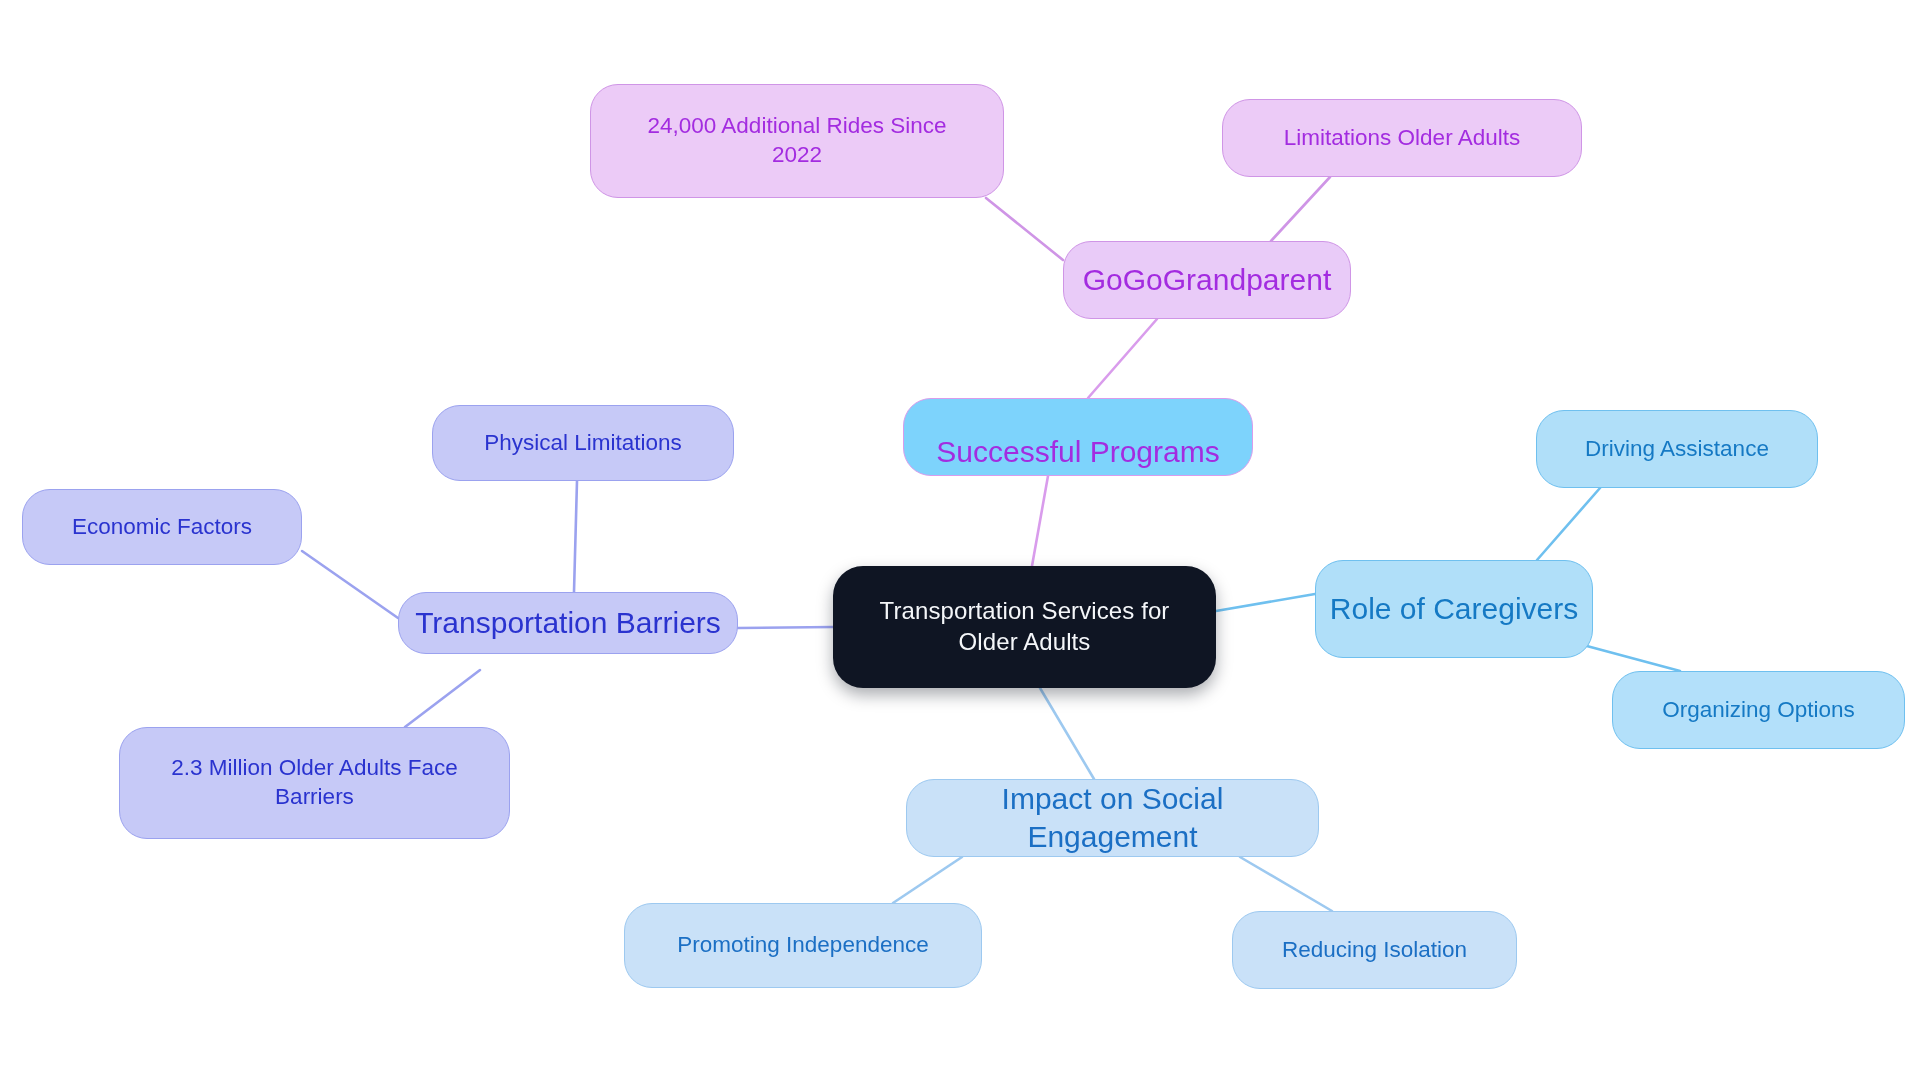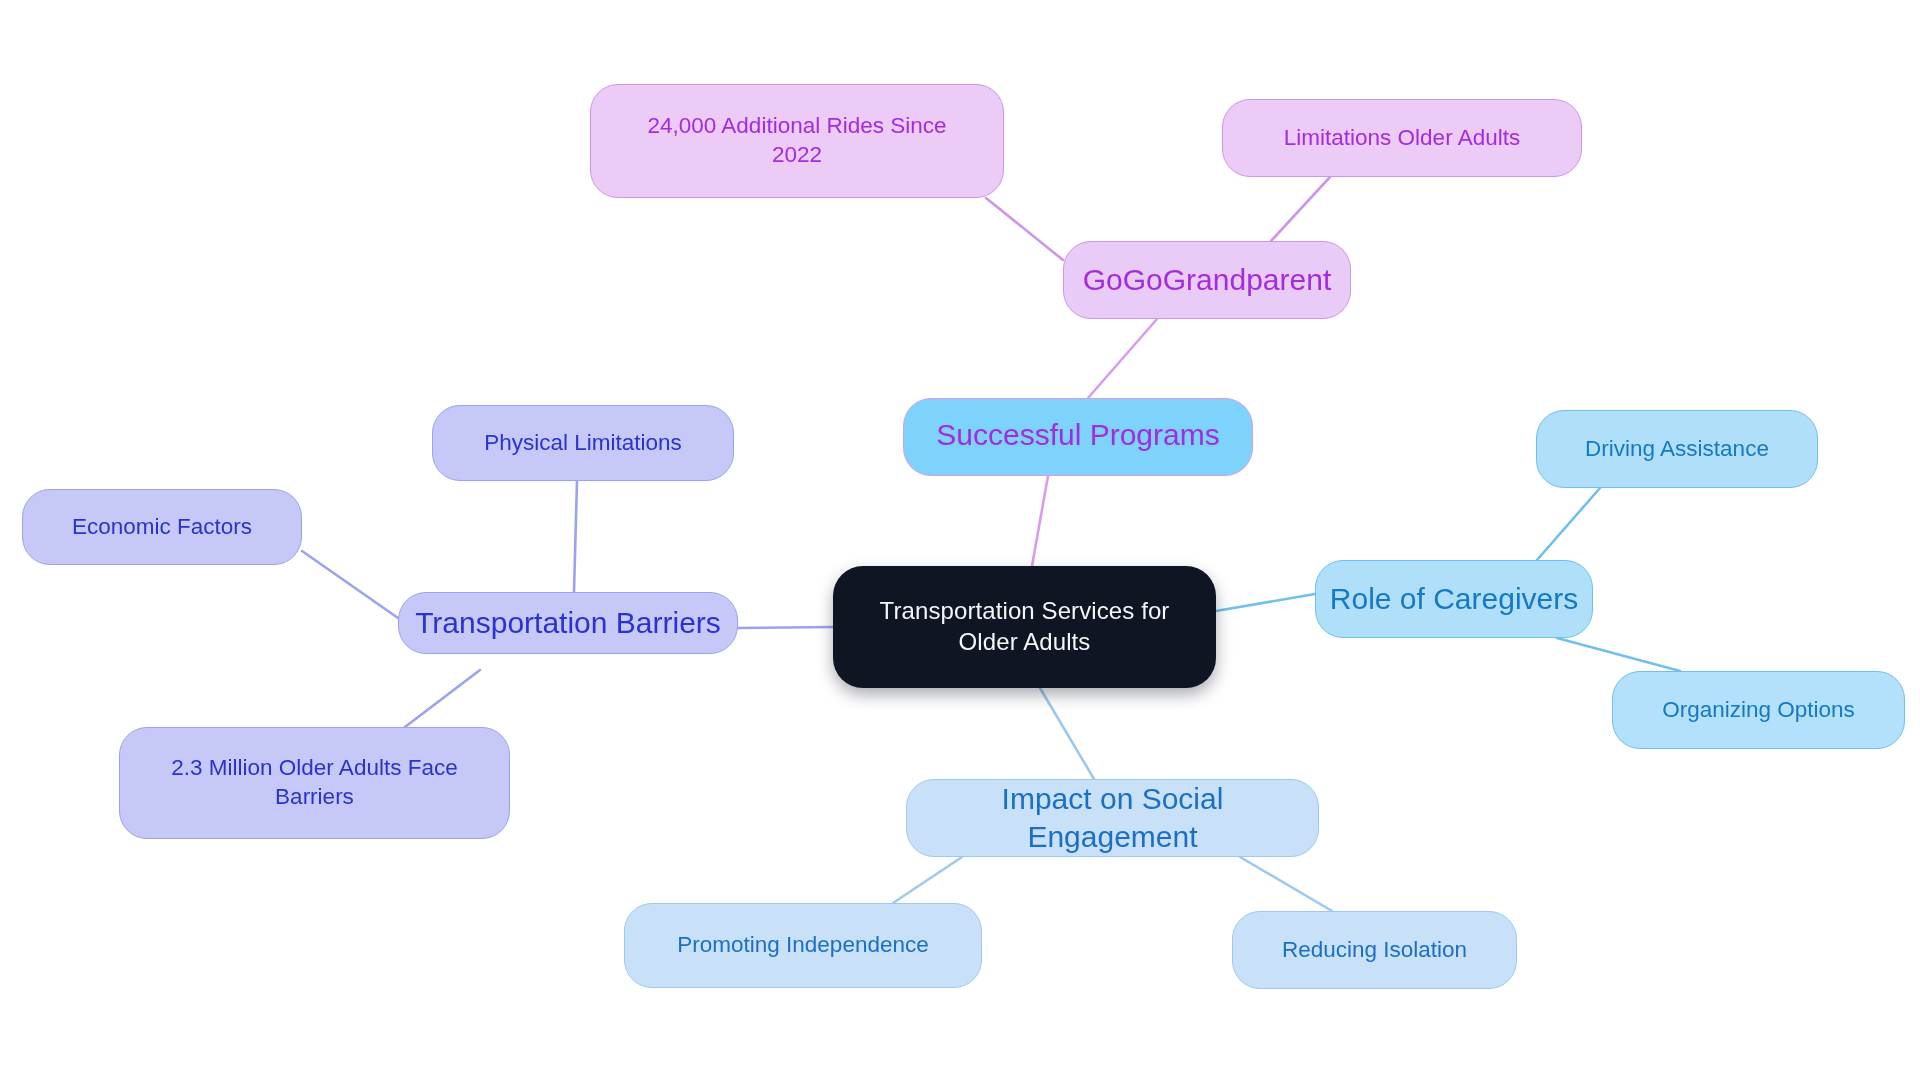--- a/index.html
+++ b/index.html
@@ -32,21 +32,21 @@
     box-sizing: border-box;
     display: flex;
     align-items: center;
     justify-content: center;
     text-align: center;
     border-radius: 28px;
     border-style: solid;
     border-width: 1.6px;
     line-height: 1.28;
     white-space: pre-line;
-    padding: 21px 10px;
+    padding: 4px 10px;
   }
   .node.root {
     border-radius: 30px;
     border-width: 0;
     box-shadow: 0 7px 16px rgba(10, 14, 26, 0.34);
     font-size: 24px;
     letter-spacing: 0.1px;
   }
   .node.branch {
     font-size: 30px;
@@ -83,21 +83,21 @@
       <div class="node branch" style="left: 398px; top: 592px; width: 340px; height: 62px; background: rgb(198, 201, 247); color: rgb(42, 51, 207); border-color: rgb(155, 162, 239); text-align: right;"><span>Transportation Barriers</span></div>
       <div class="node leaf" style="left: 22px; top: 489px; width: 280px; height: 76px; background: rgb(198, 201, 247); color: rgb(42, 51, 207); border-color: rgb(155, 162, 239);"><span>Economic Factors</span></div>
       <div class="node leaf" style="left: 432px; top: 405px; width: 302px; height: 76px; background: rgb(198, 201, 247); color: rgb(42, 51, 207); border-color: rgb(155, 162, 239);"><span>Physical Limitations</span></div>
       <div class="node leaf" style="left: 119px; top: 727px; width: 391px; height: 112px; background: rgb(198, 201, 247); color: rgb(42, 51, 207); border-color: rgb(155, 162, 239);"><span>2.3 Million Older Adults Face
 Barriers</span></div>
       <div class="node branch" style="left: 903px; top: 398px; width: 350px; height: 78px; background: #7dd3fc; color: rgb(163, 44, 224); border-color: rgb(217, 156, 236); align-items: flex-end;"><span>Successful Programs</span></div>
       <div class="node branch" style="left: 1063px; top: 241px; width: 288px; height: 78px; background: rgb(233, 203, 248); color: rgb(163, 44, 224); border-color: rgb(207, 149, 230);"><span>GoGoGrandparent</span></div>
       <div class="node leaf" style="left: 590px; top: 84px; width: 414px; height: 114px; background: rgb(236, 203, 247); color: rgb(163, 44, 224); border-color: rgb(207, 149, 230);"><span>24,000 Additional Rides Since
 2022</span></div>
       <div class="node leaf" style="left: 1222px; top: 99px; width: 360px; height: 78px; background: rgb(236, 203, 247); color: rgb(163, 44, 224); border-color: rgb(207, 149, 230);"><span>Limitations Older Adults</span></div>
-      <div class="node branch" style="left: 1315px; top: 560px; width: 278px; height: 78px; background: rgb(176, 223, 249); color: rgb(21, 121, 196); border-color: rgb(111, 192, 239);"><span>Role of Caregivers</span></div>
+      <div class="node branch" style="left: 1315px; top: 560px; width: 278px; height: 98px; background: rgb(176, 223, 249); color: rgb(21, 121, 196); border-color: rgb(111, 192, 239);"><span>Role of Caregivers</span></div>
       <div class="node leaf" style="left: 1536px; top: 410px; width: 282px; height: 78px; background: rgb(176, 223, 249); color: rgb(21, 121, 196); border-color: rgb(111, 192, 239); justify-content: center;"><span>Driving Assistance</span></div>
       <div class="node leaf" style="left: 1612px; top: 671px; width: 293px; height: 78px; background: rgb(179, 224, 250); color: rgb(21, 121, 196); border-color: rgb(111, 192, 239);"><span>Organizing Options</span></div>
       <div class="node branch" style="left: 906px; top: 779px; width: 413px; height: 78px; background: rgb(201, 225, 248); color: rgb(27, 111, 196); border-color: rgb(157, 201, 240);"><span>Impact on Social Engagement</span></div>
       <div class="node leaf" style="left: 624px; top: 903px; width: 358px; height: 85px; background: rgb(201, 225, 248); color: rgb(27, 111, 196); border-color: rgb(157, 201, 240);"><span>Promoting Independence</span></div>
       <div class="node leaf" style="left: 1232px; top: 911px; width: 285px; height: 78px; background: rgb(201, 225, 248); color: rgb(27, 111, 196); border-color: rgb(157, 201, 240);"><span>Reducing Isolation</span></div>
     </div>
 
 </div>
 
 </body></html>

